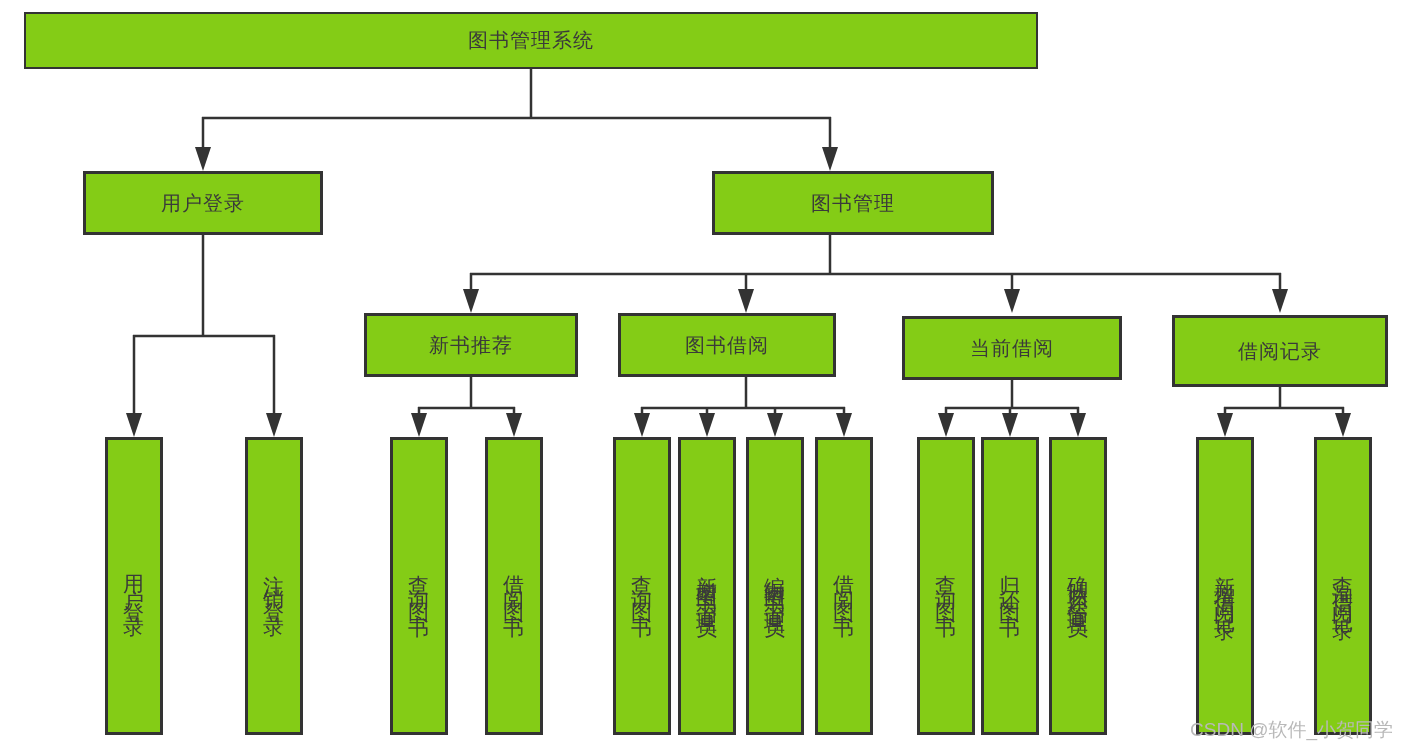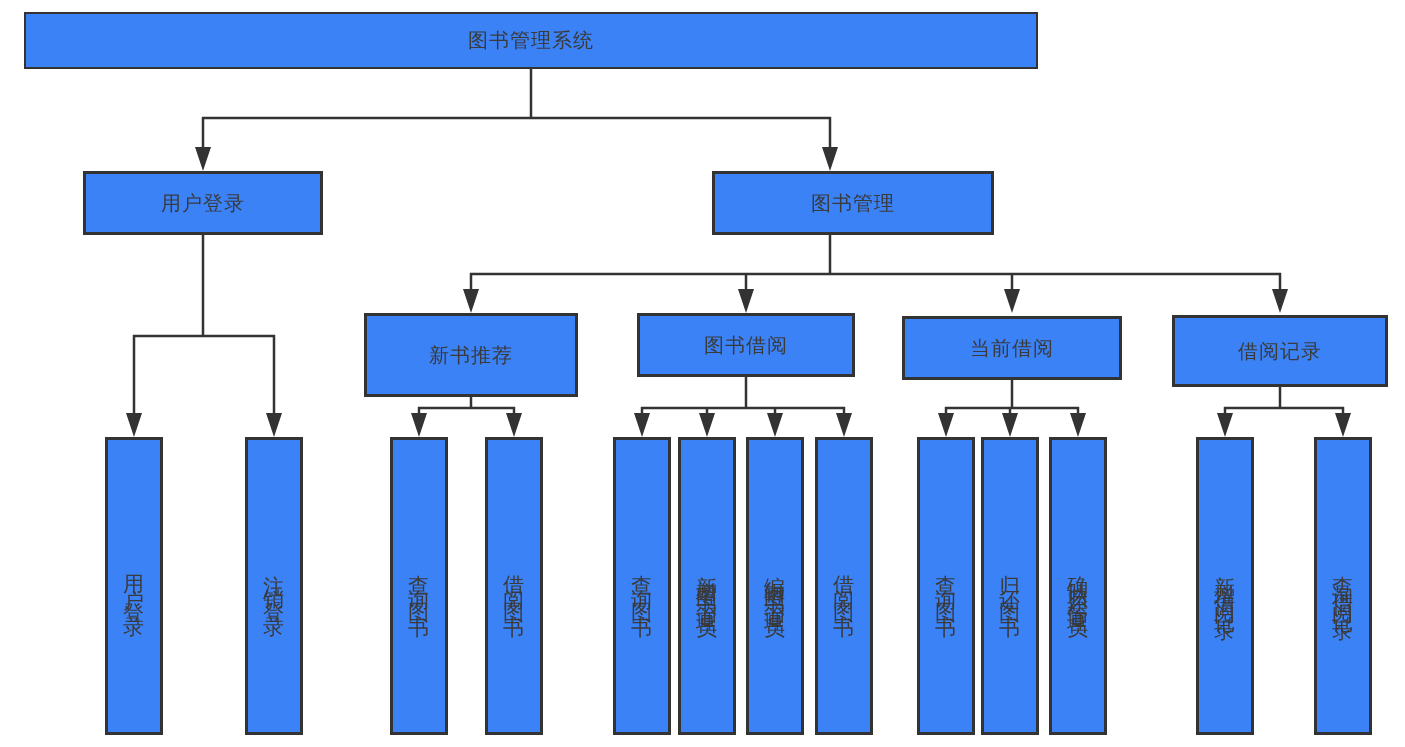--- a/index.html
+++ b/index.html
@@ -1,20 +1,20 @@
 <!DOCTYPE html>
 <html><head>
 <meta charset="utf-8">
 <style>
   html,body{margin:0;padding:0;background:#fff;}
   body{width:1405px;height:747px;position:relative;overflow:hidden;
        font-family:"Liberation Sans","DejaVu Sans",sans-serif;}
   .canvas{position:absolute;inset:0;width:1405px;height:747px;}
   svg.connectors{position:absolute;left:0;top:0;z-index:0;}
-  .box{position:absolute;background:#3b82f6;border:3px solid #333;box-sizing:border-box;
+  .box{position:absolute;background:#84cc16;border:3px solid #333;box-sizing:border-box;
        display:flex;align-items:center;justify-content:center;z-index:1;}
   .root{border-width:2px;}
   .hlabel{font-size:20px;color:#3a3a3a;letter-spacing:1px;white-space:nowrap;}
   .vtext{writing-mode:vertical-rl;text-orientation:mixed;font-size:21px;color:#3a3a3a;
          line-height:1;white-space:nowrap;}
   .watermark{position:absolute;right:12px;bottom:4px;font-size:19px;color:#b9b9b9;
              z-index:5;white-space:nowrap;}
 </style>
 </head>
 <body>
@@ -90,24 +90,24 @@
     <span class="hlabel">图书管理系统</span>
   </div>
 
   <div class="box" style="left:83px;top:171px;width:240px;height:64px">
     <span class="hlabel">用户登录</span>
   </div>
   <div class="box" style="left:712px;top:171px;width:282px;height:64px">
     <span class="hlabel">图书管理</span>
   </div>
 
-  <div class="box" style="left:364px;top:313px;width:214px;height:84px">
+  <div class="box" style="left:364px;top:313px;width:214px;height:64px">
     <span class="hlabel">新书推荐</span>
   </div>
-  <div class="box" style="left:637px;top:313px;width:218px;height:64px">
+  <div class="box" style="left:618px;top:313px;width:218px;height:64px">
     <span class="hlabel">图书借阅</span>
   </div>
   <div class="box" style="left:902px;top:316px;width:220px;height:64px">
     <span class="hlabel">当前借阅</span>
   </div>
   <div class="box" style="left:1172px;top:315px;width:216px;height:72px">
     <span class="hlabel">借阅记录</span>
   </div>
 
   <div class="box" style="left:105px;top:437px;width:58px;height:298px">
@@ -147,13 +147,14 @@
     <span class="vtext" style="letter-spacing: 6px;">确认归还（管理员）</span>
   </div>
 
   <div class="box" style="left:1196px;top:437px;width:58px;height:298px">
     <span class="vtext" style="letter-spacing: 9px;">新增借阅记录</span>
   </div>
   <div class="box" style="left:1314px;top:437px;width:58px;height:298px">
     <span class="vtext" style="letter-spacing: 9px;">查询借阅记录</span>
   </div>
 
+  <div class="watermark">CSDN @软件_小贺同学</div>
 </div>
 
 </body></html>

